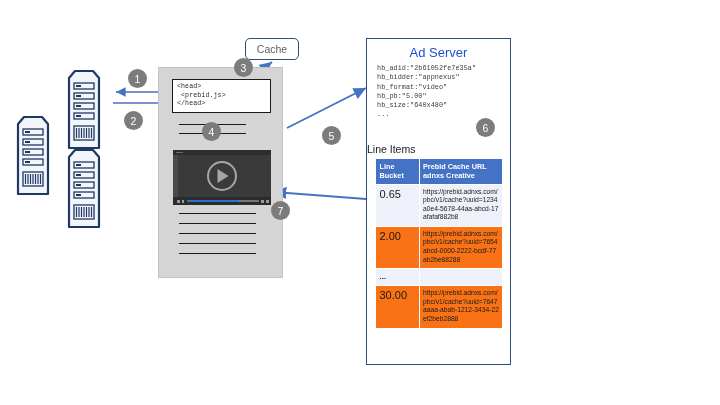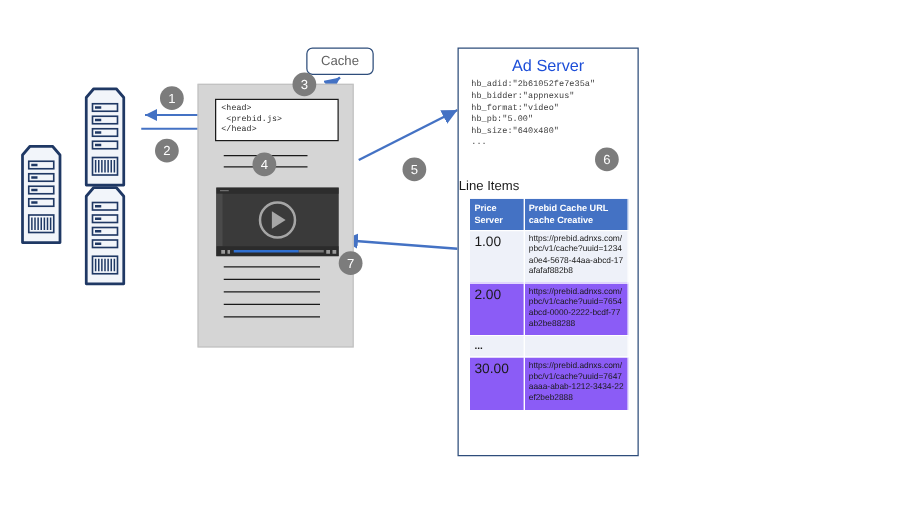--- a/index.html
+++ b/index.html
@@ -185,21 +185,21 @@
     line-height: 9px;
     border: 0.7px solid #ffffff;
     vertical-align: top;
   }
   #line-items-table td {
     border: 0.7px solid #ffffff;
     vertical-align: top;
     padding: 3px 3px 4px 3.5px;
   }
   #line-items-table tr.band-a td { background: #eef1f9; }
-  #line-items-table tr.band-b td { background: #8b5cf6; }
+  #line-items-table tr.band-b td { background: #f97316; }
   td.price-cell {
     font-size: 11px;
     color: #1a1a1a;
     width: 36px;
     padding-top: 4px;
   }
   td.price-cell.ellipsis { font-size: 8px; font-weight: bold; padding-top: 5px;}
   td.url-cell {
     font-size: 6.7px;
     line-height: 8.6px;
@@ -368,27 +368,27 @@
 hb_format:"video"
 hb_pb:"5.00"
 hb_size:"640x480"
 ...</div>
 
     <div id="line-items-label">Line Items</div>
 
     <table id="line-items-table">
       <thead>
         <tr>
-          <th style="width:36px;">Price Server</th>
-          <th>Prebid Cache URL cache Creative</th>
+          <th style="width:36px;">Line Bucket</th>
+          <th>Prebid Cache URL adnxs Creative</th>
         </tr>
       </thead>
       <tbody>
         <tr class="band-a">
-          <td class="price-cell">1.00</td>
+          <td class="price-cell">0.65</td>
           <td class="url-cell">https://prebid.adnxs.com/pbc/v1/cache?uuid=1234a0e4-5678-44aa-abcd-17afafaf882b8</td>
         </tr>
         <tr class="band-b">
           <td class="price-cell">2.00</td>
           <td class="url-cell">https://prebid.adnxs.com/pbc/v1/cache?uuid=7654abcd-0000-2222-bcdf-77ab2be88288</td>
         </tr>
         <tr class="band-a">
           <td class="price-cell ellipsis">...</td>
           <td class="url-cell"></td>
         </tr>

